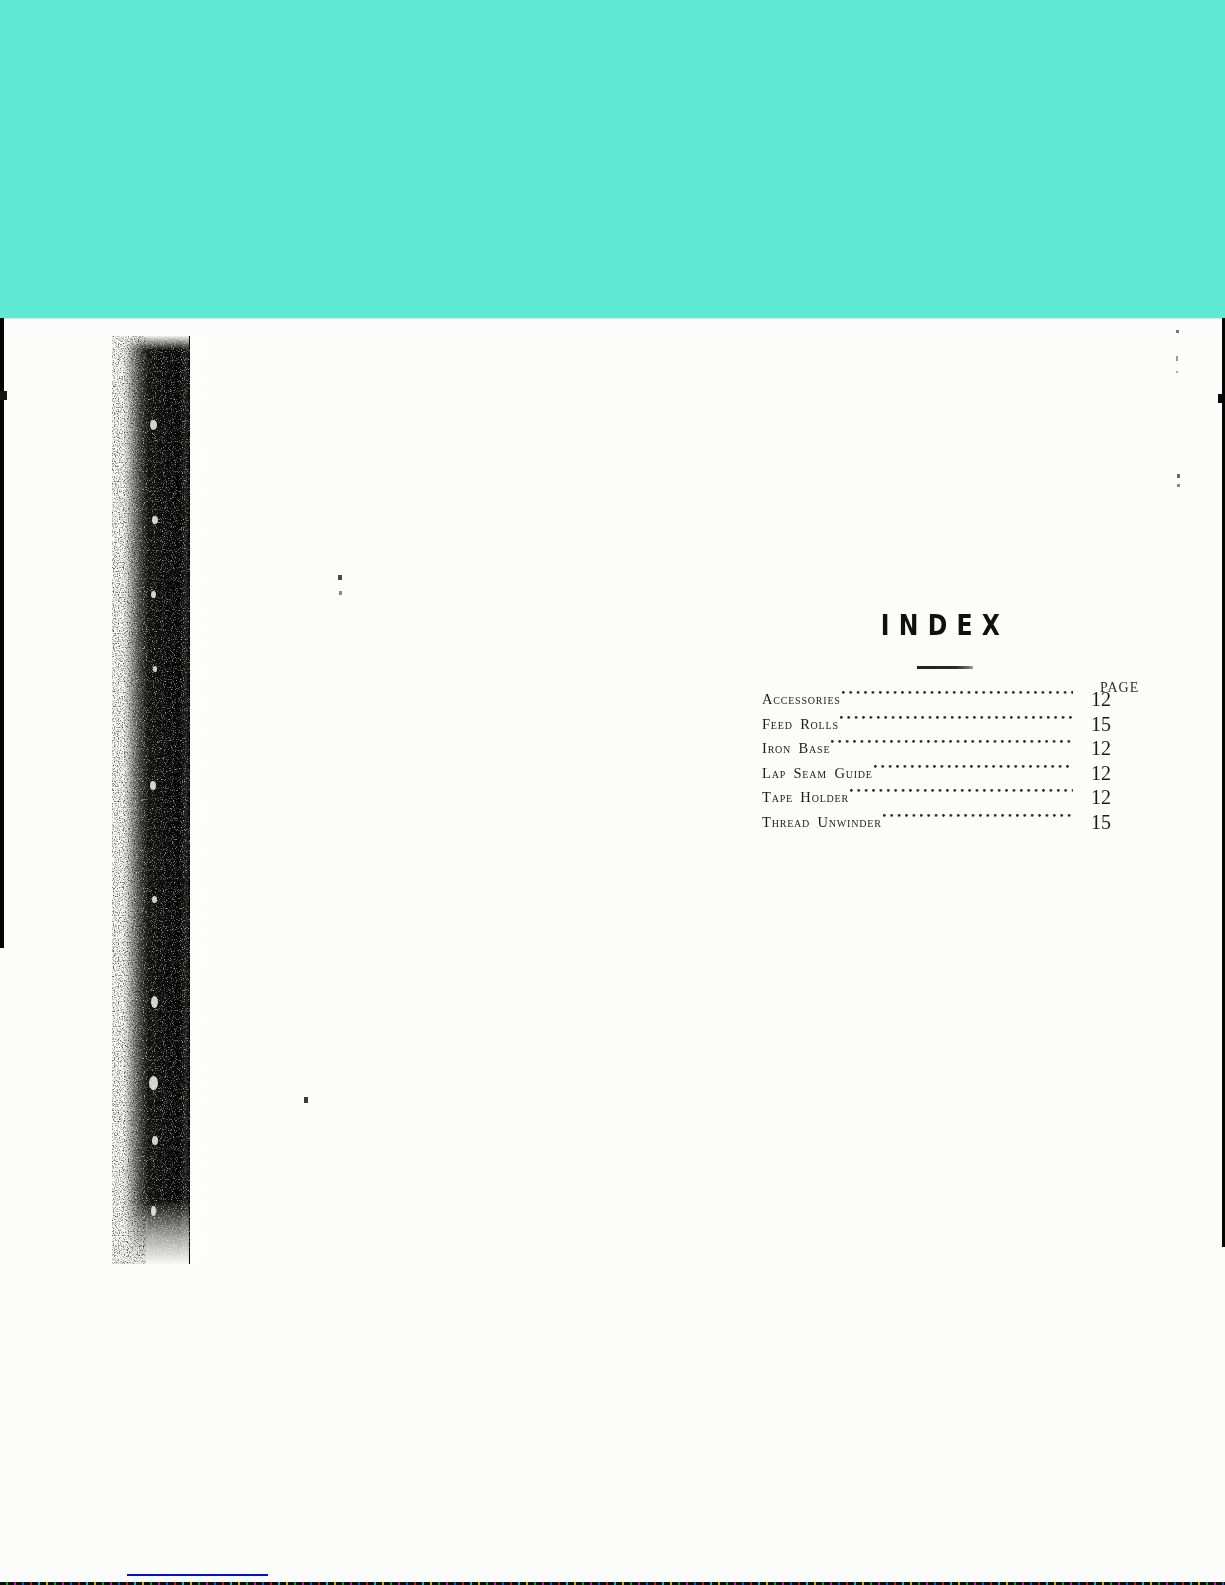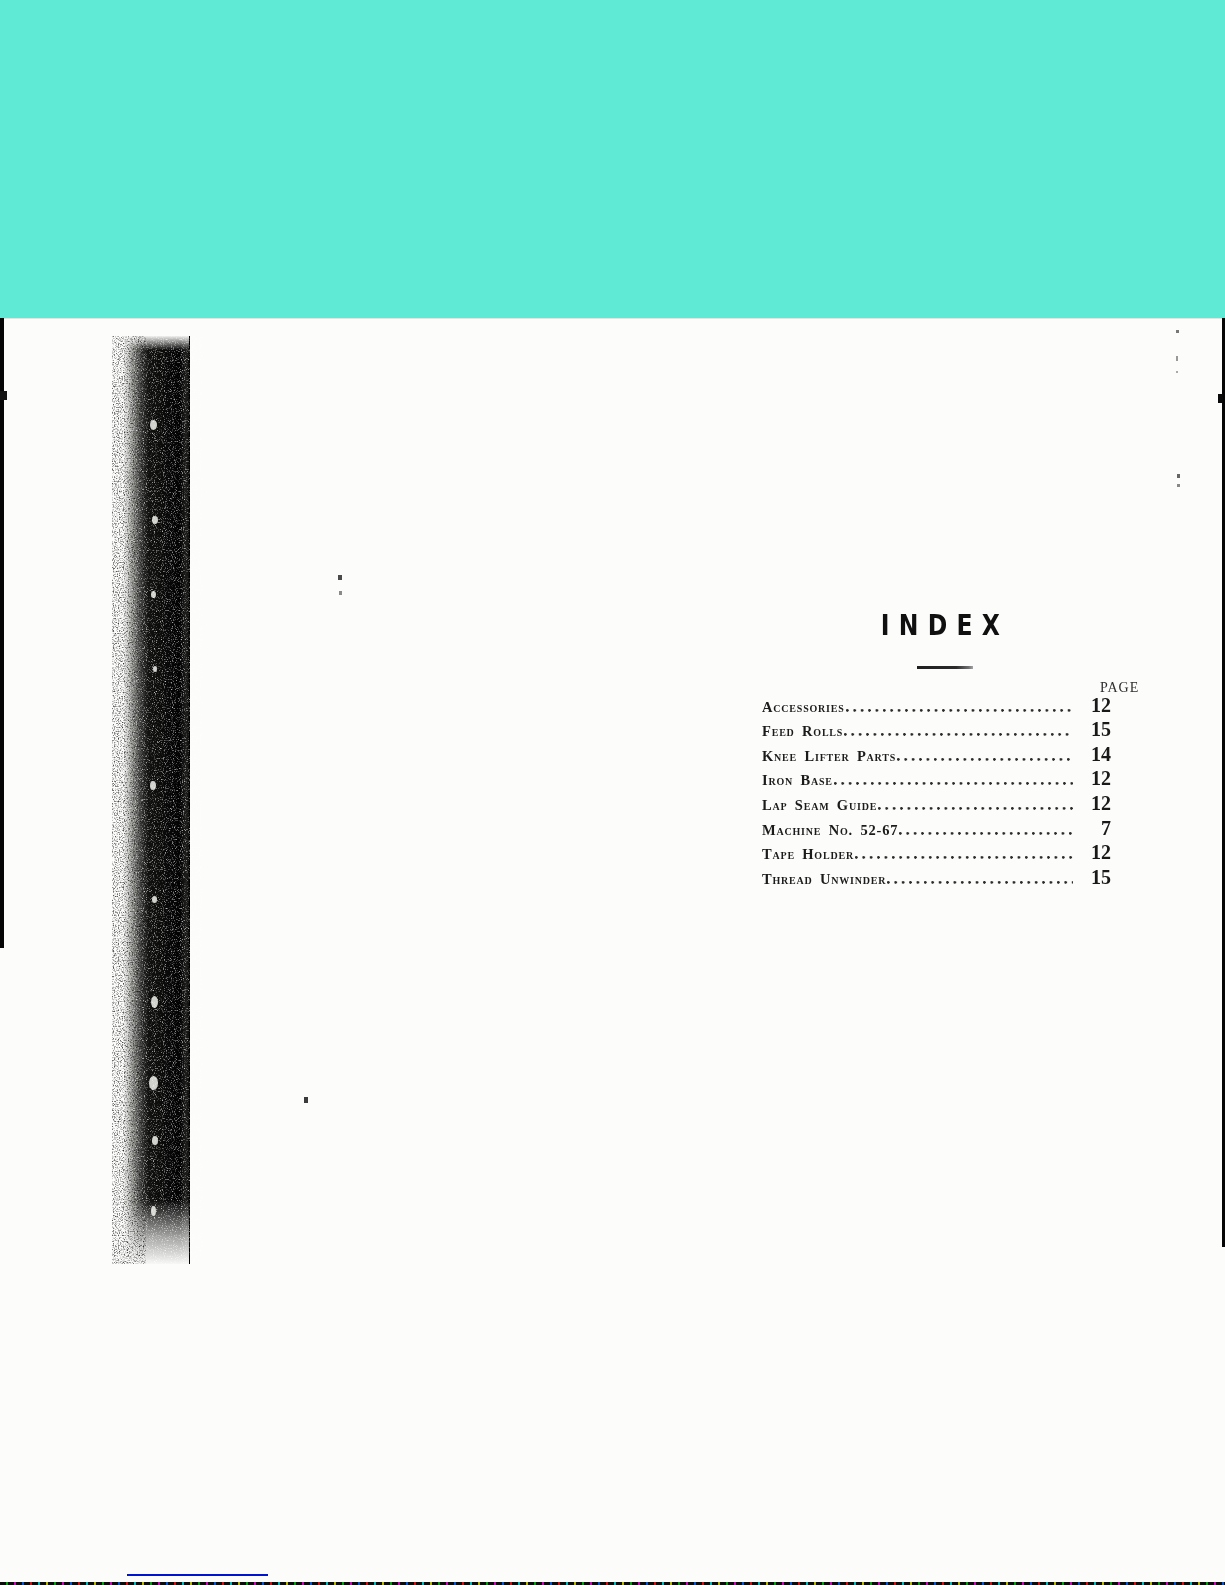--- a/index.html
+++ b/index.html
@@ -45,21 +45,21 @@
     position:absolute;left:917px;top:666px;width:56px;height:3px;
     background:linear-gradient(90deg,#1f1f1f 0,#2a2a2a 70%,#6f6f6f 92%,#a5a5a5 100%);
   }
   .page-col-header{
     position:absolute;left:1100px;top:680px;
     font-size:14px;letter-spacing:1px;color:#2e2e2e;white-space:nowrap;
   }
 
   
   .index-list{position:absolute;left:762px;top:691px;width:349px;}
-  .row{display:flex;align-items:flex-end;height:24.6px;font-weight:bold;}
+  .row{display:flex;height:24.6px;}
   .label{
     font-variant:small-caps;font-size:14.5px;line-height:17px;
     letter-spacing:0.8px;word-spacing:3px;white-space:nowrap;color:#1b1b1b;
   }
   .dots{
     flex:1;height:3px;margin:0 4px 4px 1px;
     background-image:radial-gradient(circle at 1.3px 1.4px,#2c2c2c 1.05px,rgba(0,0,0,0) 1.6px);
     background-size:7.4px 3px;background-repeat:repeat-x;
   }
   .num{
@@ -136,43 +136,33 @@
       <span class="num">12</span>
     </div>
 
     <div class="row">
       <span class="label">Feed Rolls</span>
       <span class="dots"></span>
       <span class="num">15</span>
     </div>
 
 
-    <div class="row">
-      <span class="label">Knee Lifter Parts</span>
-      <span class="dots"></span>
-      <span class="num">14</span>
-    </div>
 
     <div class="row">
       <span class="label">Iron Base</span>
       <span class="dots"></span>
       <span class="num">12</span>
     </div>
 
     <div class="row">
       <span class="label">Lap Seam Guide</span>
       <span class="dots"></span>
       <span class="num">12</span>
     </div>
 
-    <div class="row">
-      <span class="label">Machine No. 52-67</span>
-      <span class="dots"></span>
-      <span class="num">7</span>
-    </div>
 
 
 
     <div class="row">
       <span class="label">Tape Holder</span>
       <span class="dots"></span>
       <span class="num">12</span>
     </div>
 
     <div class="row">

